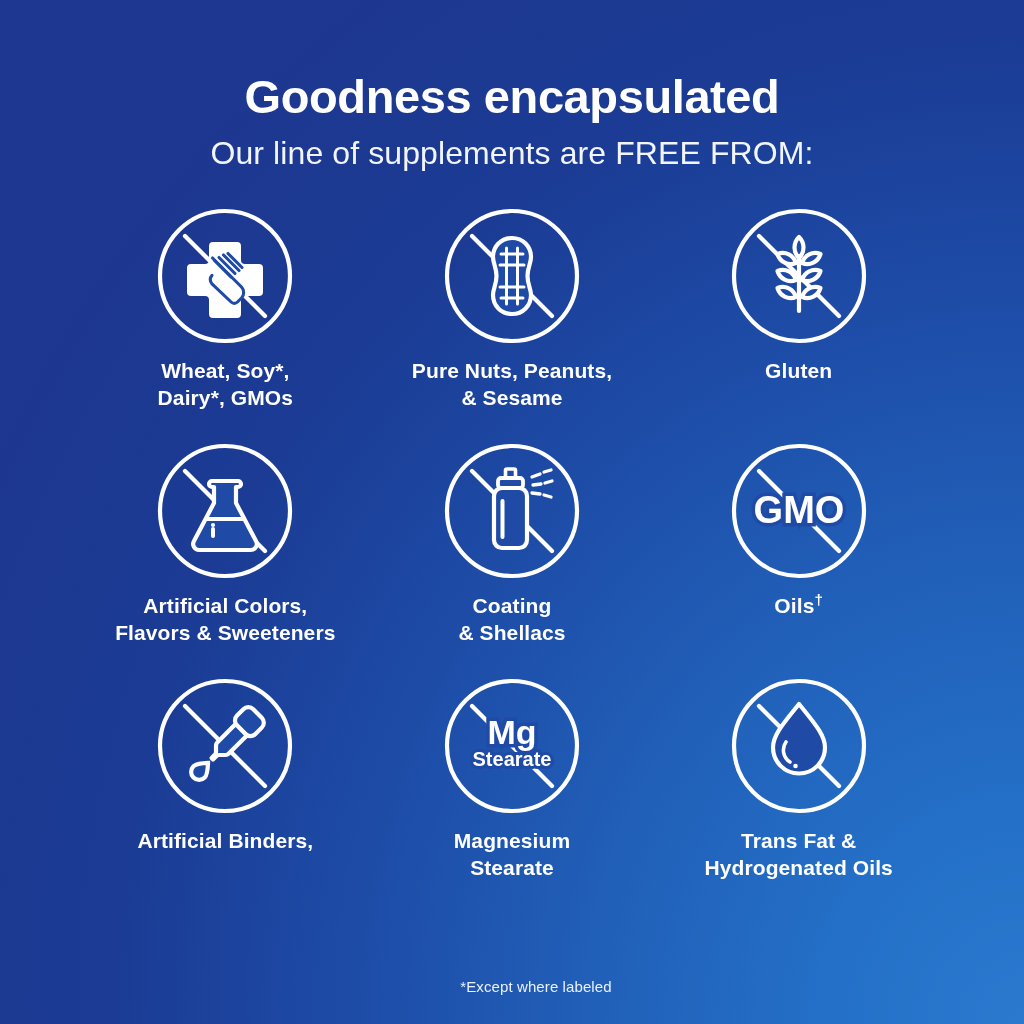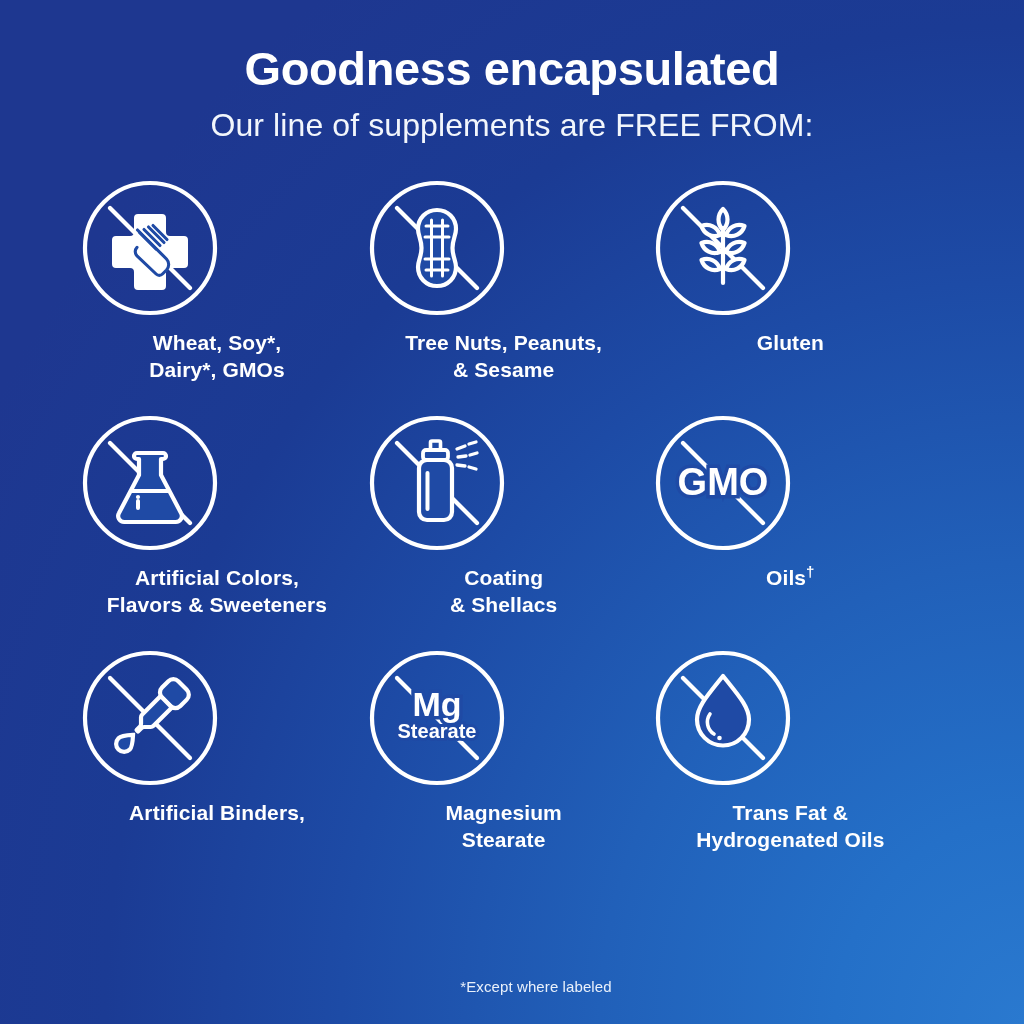--- a/index.html
+++ b/index.html
@@ -28,21 +28,21 @@
     color: #ffffff;
     display: flex;
     flex-direction: column;
     align-items: center;
   }
 
   
   .header {
     width: 100%;
     text-align: center;
-    padding-top: 44px;
+    padding-top: 72px;
   }
 
   .title {
     font-size: 47px;
     font-weight: 700;
     letter-spacing: -0.4px;
     line-height: 1.08;
     color: #ffffff;
   }
 
@@ -61,20 +61,21 @@
     display: grid;
     grid-template-columns: repeat(3, 1fr);
     grid-template-rows: repeat(3, 235px);
     column-gap: 0px;
     row-gap: 0px;
   }
 
   .cell {
     display: flex;
     flex-direction: column;
+    align-items: center;
   }
 
   .badge {
     width: 136px;
     height: 136px;
     position: relative;
     flex: none;
   }
 
   .badge svg { display: block; width: 136px; height: 136px; }
@@ -169,21 +170,21 @@
             <line x1="73.5" y1="40" x2="73.5" y2="52"></line>
             <line x1="62.5" y1="52" x2="62.5" y2="84"></line>
             <line x1="73.5" y1="52" x2="73.5" y2="84"></line>
             <line x1="62.5" y1="84" x2="62.5" y2="96"></line>
             <line x1="73.5" y1="84" x2="73.5" y2="96"></line>
           </g>
           <circle cx="68" cy="68" r="65" stroke="#ffffff" stroke-width="4.2"></circle>
         </svg>
       </div>
       <div class="caption">
-        <span>Tree Nuts, Peanuts,</span><br>
+        <span>Pure Nuts, Peanuts,</span><br>
         <span>&amp; Sesame</span>
       </div>
     </div>
 
     <div class="cell">
       <div class="badge">
         <svg viewBox="0 0 136 136" fill="none" xmlns="http://www.w3.org/2000/svg">
           <line x1="28" y1="28" x2="108" y2="108" stroke="#ffffff" stroke-width="4.2" stroke-linecap="round"></line>
           <g stroke="#ffffff" stroke-width="4.2" fill="#1f4aa5" stroke-linejoin="round">
             <path d="M68 29 c6 6 6 15 0 21 -6 -6 -6 -15 0 -21 z"></path>

